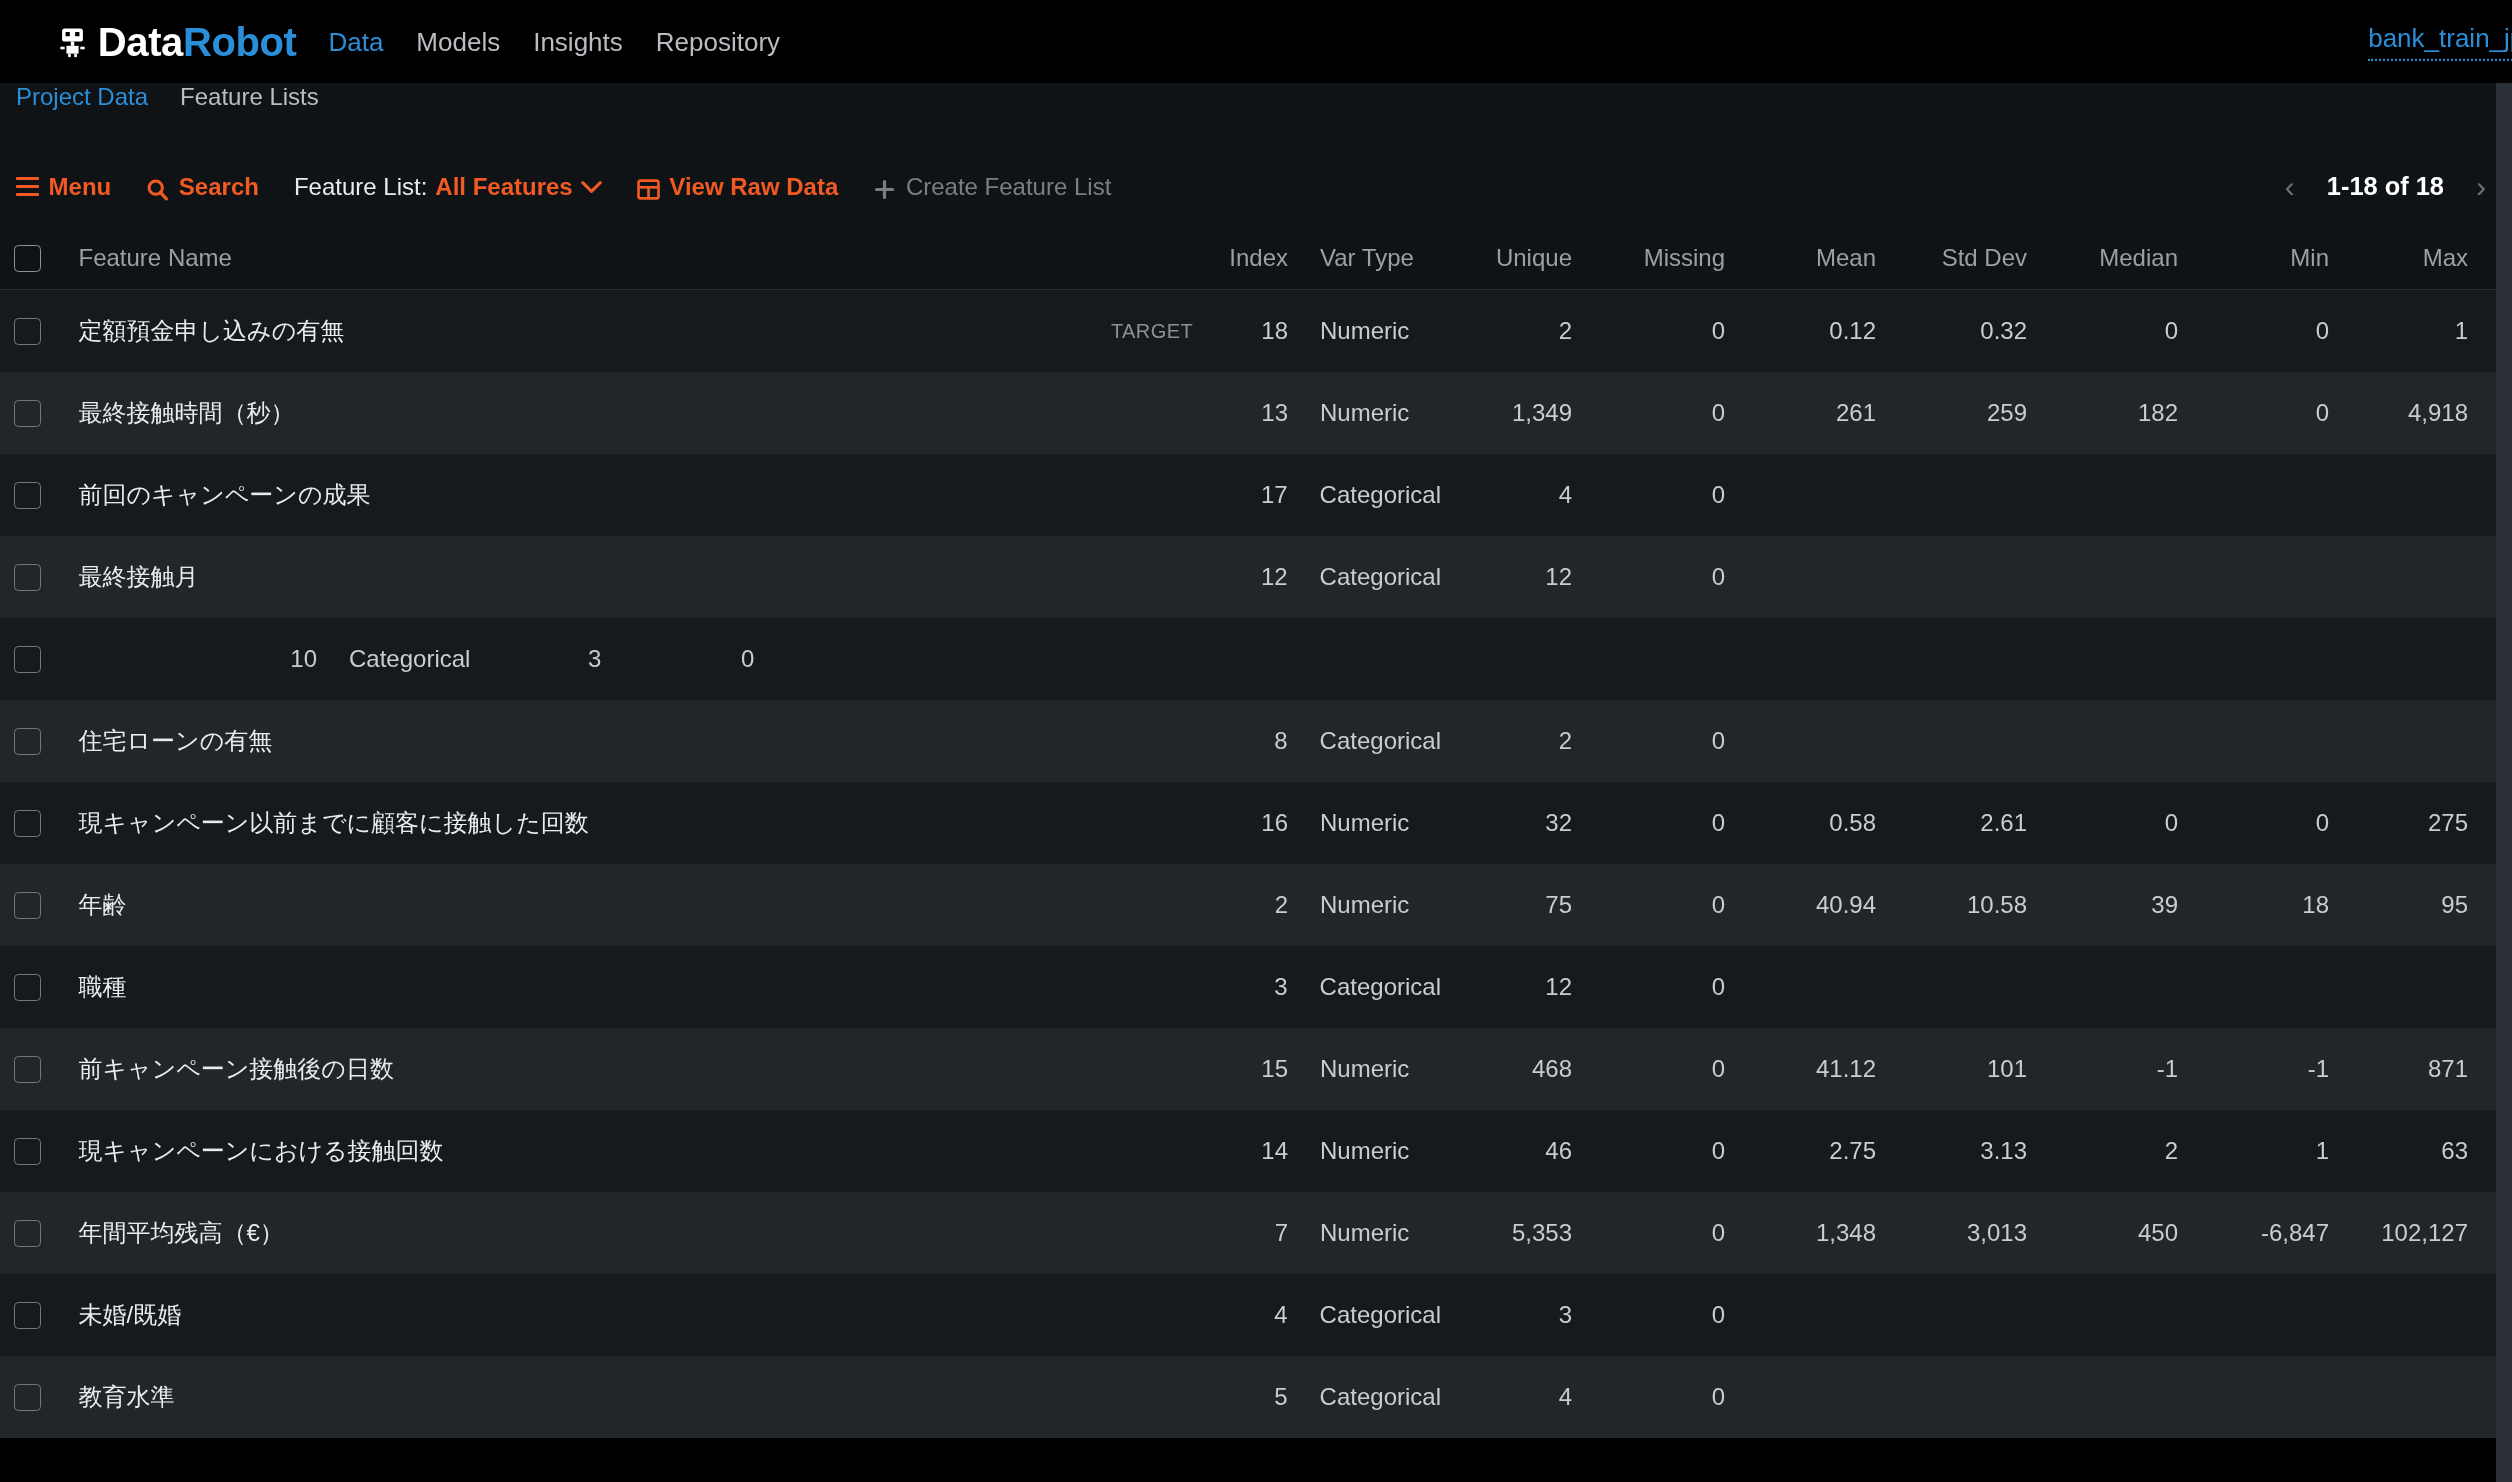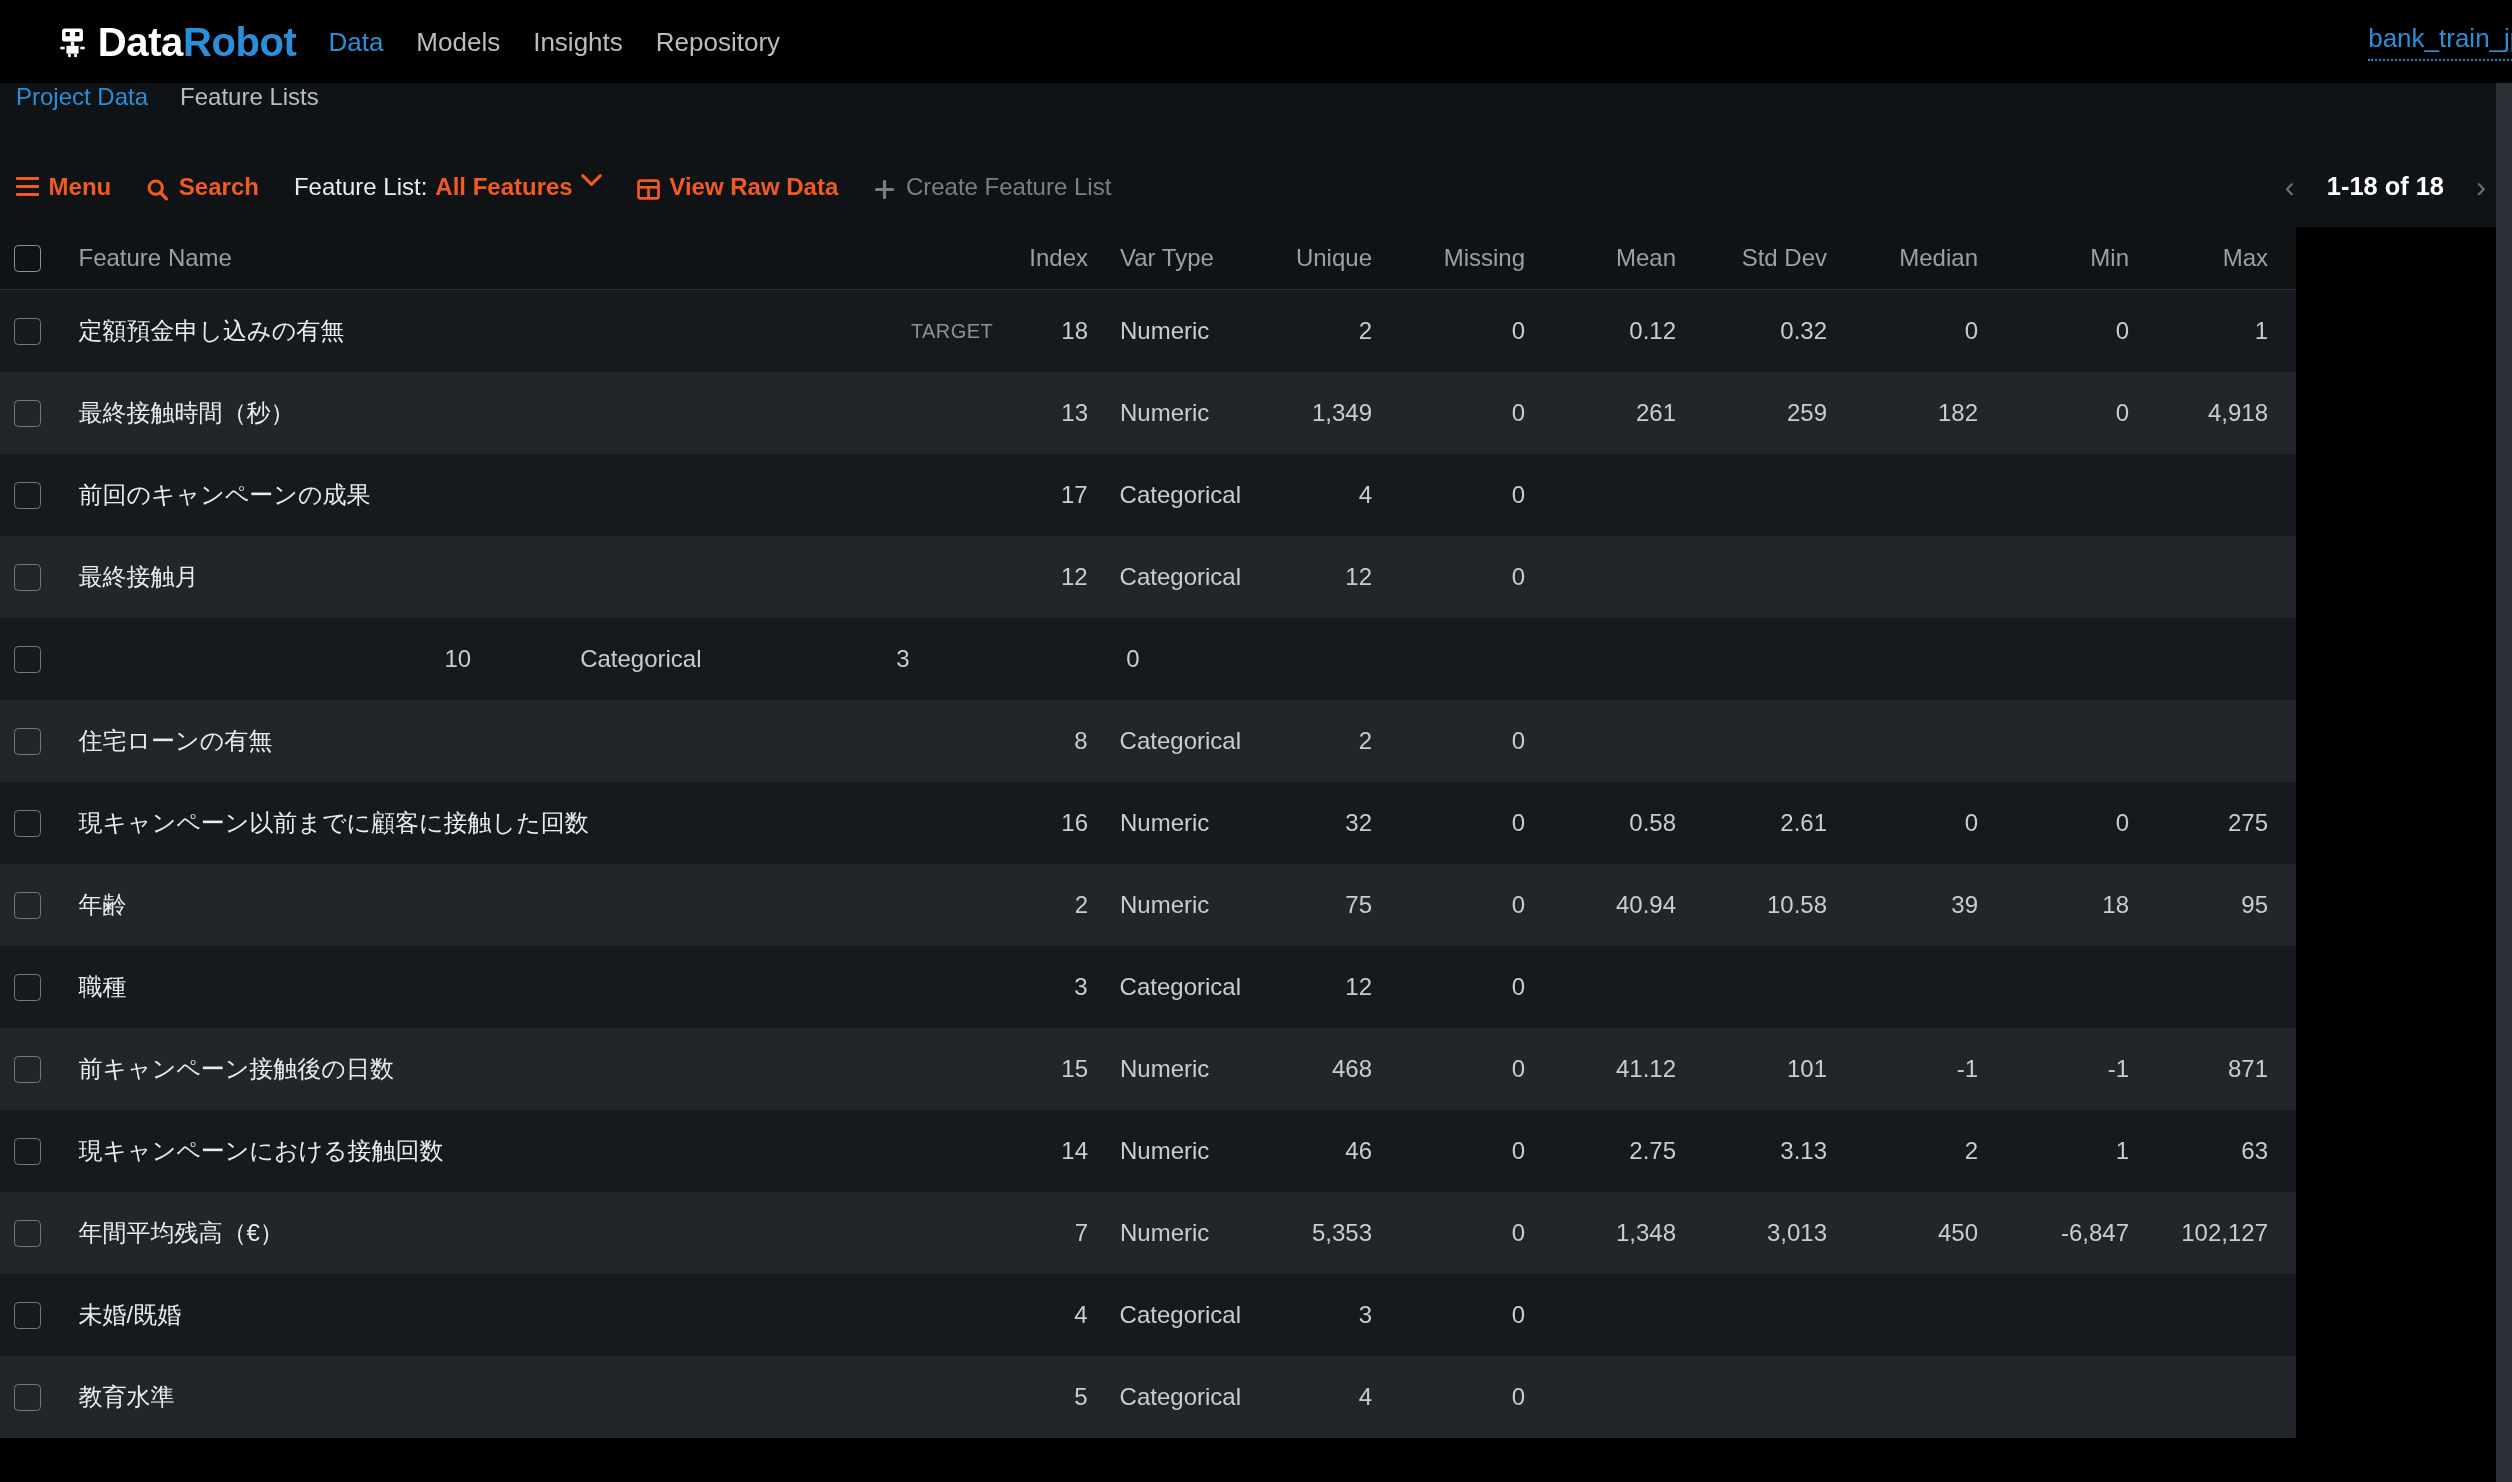--- a/index.html
+++ b/index.html
@@ -110,20 +110,21 @@
   }
   .tool-btn.disabled {
     color: #7a7f85;
     font-weight: normal;
   }
   .tool-static {
     font-size: 24px;
     color: #e9ecef;
     white-space: nowrap;
     display: flex;
+    align-items: center;
     gap: 8px;
   }
   .tool-static .val {
     color: #f15a22;
     font-weight: bold;
     cursor: pointer;
   }
   .hamburger { display: inline-block; width: 23px; }
   .hamburger i {
     display: block;
@@ -156,22 +157,21 @@
     color: #ffffff;
     white-space: nowrap;
   }
 
   
   .table { width: 2496px; }
 
   .row {
     display: flex;
     align-items: center;
-    width: 2296px;
-    justify-content: space-between;
+    width: 2496px;
   }
   .thead {
     height: 63px;
     background: #101316;
     border-bottom: 0.9px solid #2a2f34;
   }
   .trow { height: 82px; }
   .trow.odd  { background: #16191d; }
   .trow.even { background: #22262b; }
 

